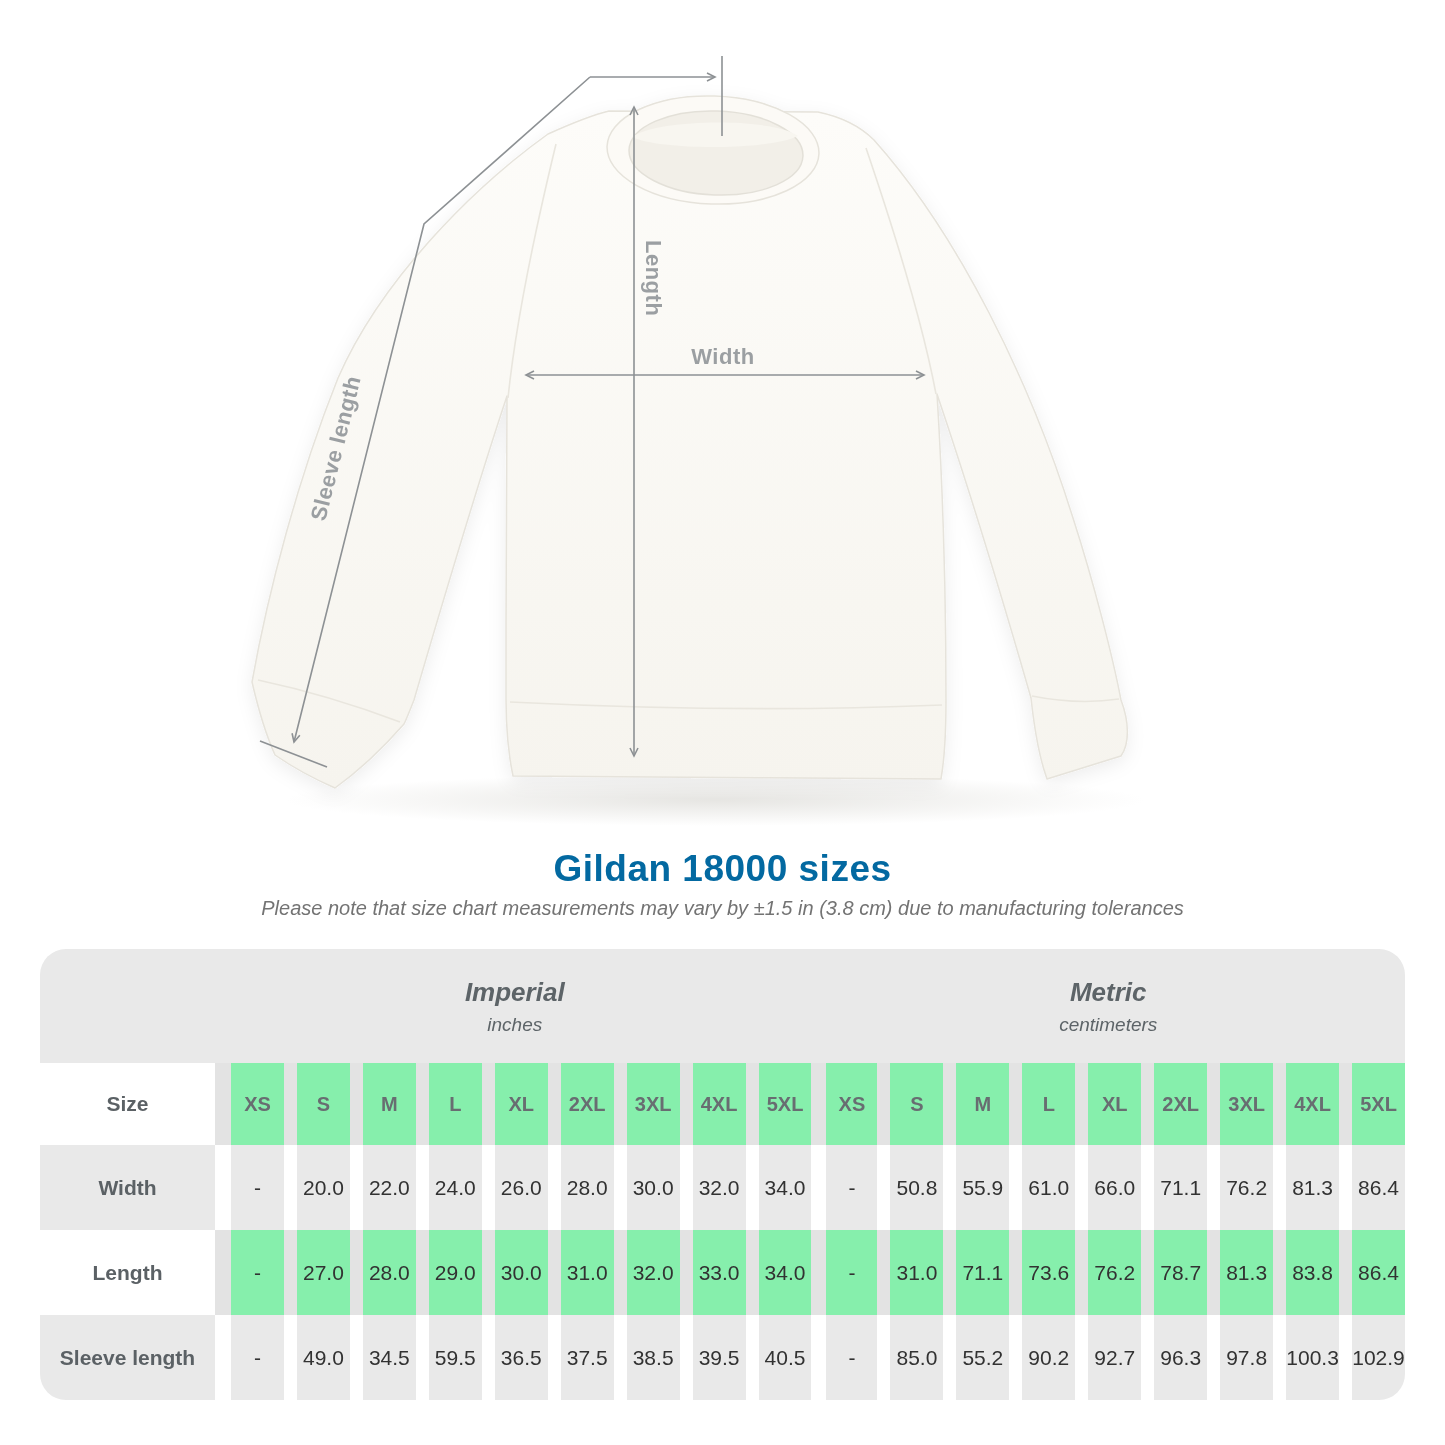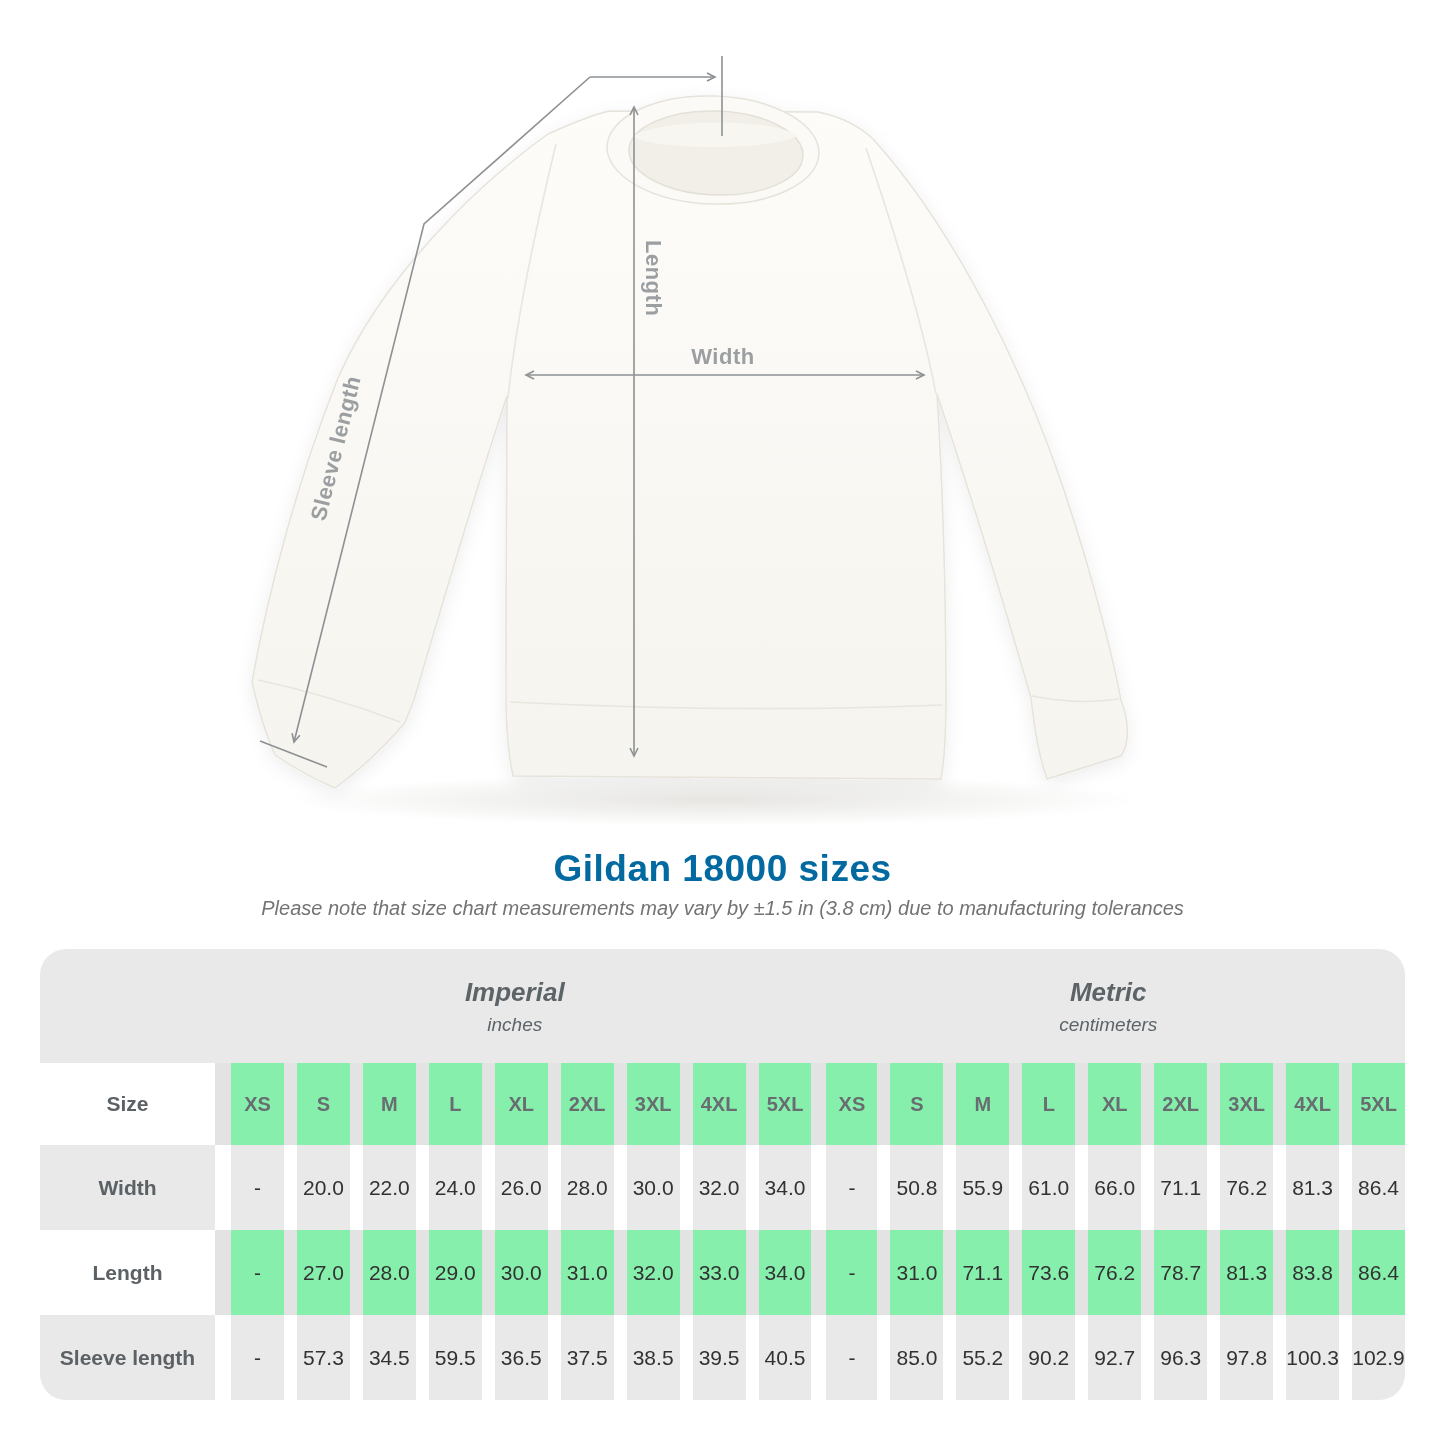--- a/index.html
+++ b/index.html
@@ -207,21 +207,21 @@
         <div class="cell value-cell">73.6</div>
         <div class="cell value-cell">76.2</div>
         <div class="cell value-cell">78.7</div>
         <div class="cell value-cell">81.3</div>
         <div class="cell value-cell">83.8</div>
         <div class="cell value-cell">86.4</div>
       </div>
       <div class="t-row data-row row-data row-gray">
         <div class="cell label-cell">Sleeve length</div>
         <div class="cell value-cell">-</div>
-        <div class="cell value-cell">57.3</div>
+        <div class="cell value-cell">49.0</div>
         <div class="cell value-cell">34.5</div>
         <div class="cell value-cell">59.5</div>
         <div class="cell value-cell">36.5</div>
         <div class="cell value-cell">37.5</div>
         <div class="cell value-cell">38.5</div>
         <div class="cell value-cell">39.5</div>
         <div class="cell value-cell">40.5</div>
         <div class="cell value-cell group-start">-</div>
         <div class="cell value-cell">85.0</div>
         <div class="cell value-cell">55.2</div>

